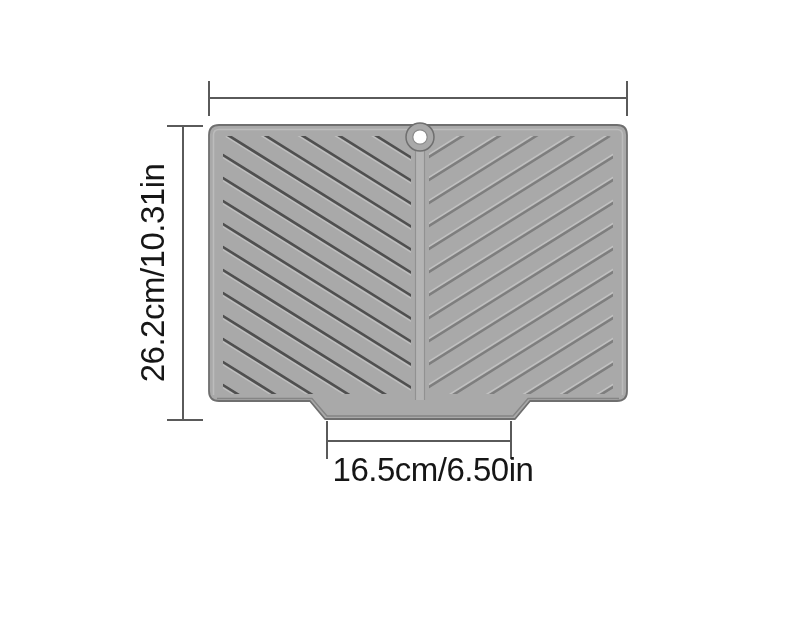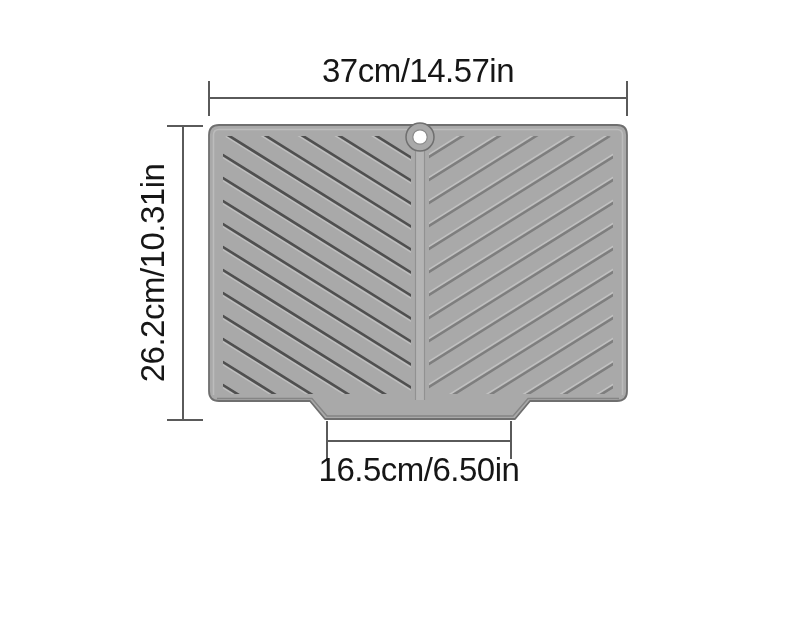--- a/index.html
+++ b/index.html
@@ -13,39 +13,38 @@
   .dim-label{
     position:absolute;
     color:var(--text,#161616);
     font-size:33px;
     letter-spacing:-0.5px;
     white-space:nowrap;
     line-height:1;
   }
   #label-top{left:418px;top:54px;transform:translateX(-50%);}
   #label-left{left:152px;top:273px;transform:translate(-50%,-50%) rotate(-90deg);}
-  #label-bottom{left:419px;top:453px;transform:translateX(-50%);text-align:right;}
+  #label-bottom{left:433px;top:453px;transform:translateX(-50%);text-align:right;}
   .dim-line{position:absolute;background:var(--dimension_line,#5a5a5a);}
   #dim-top-line{left:209px;top:97px;width:418px;height:2px;}
   #dim-top-tick-l{left:208px;top:81px;width:2px;height:35px;}
   #dim-top-tick-r{left:626px;top:81px;width:2px;height:35px;}
   #dim-left-line{left:182px;top:126px;width:2px;height:295px;}
   #dim-left-tick-t{left:167px;top:125px;width:36px;height:2px;}
   #dim-left-tick-b{left:167px;top:419px;width:36px;height:2px;}
   #dim-bottom-line{left:327px;top:440px;width:184px;height:2px;}
   #dim-bottom-tick-l{left:326px;top:421px;width:2px;height:38px;}
   #dim-bottom-tick-r{left:510px;top:421px;width:2px;height:38px;}
   #mat-svg{position:absolute;left:196px;top:110px;width:444px;height:318px;}
 </style>
 </head>
 <body>
 
 <div id="stage">
 
-  <div class="dim-label" id="label-top">37cm/14.57in</div>
   <div class="dim-line" id="dim-top-line"></div>
   <div class="dim-line" id="dim-top-tick-l"></div>
   <div class="dim-line" id="dim-top-tick-r"></div>
 
   <div class="dim-label" id="label-left">26.2cm/10.31in</div>
   <div class="dim-line" id="dim-left-line"></div>
   <div class="dim-line" id="dim-left-tick-t"></div>
   <div class="dim-line" id="dim-left-tick-b"></div>
 
   <svg id="mat-svg" viewBox="0 0 444 318">

